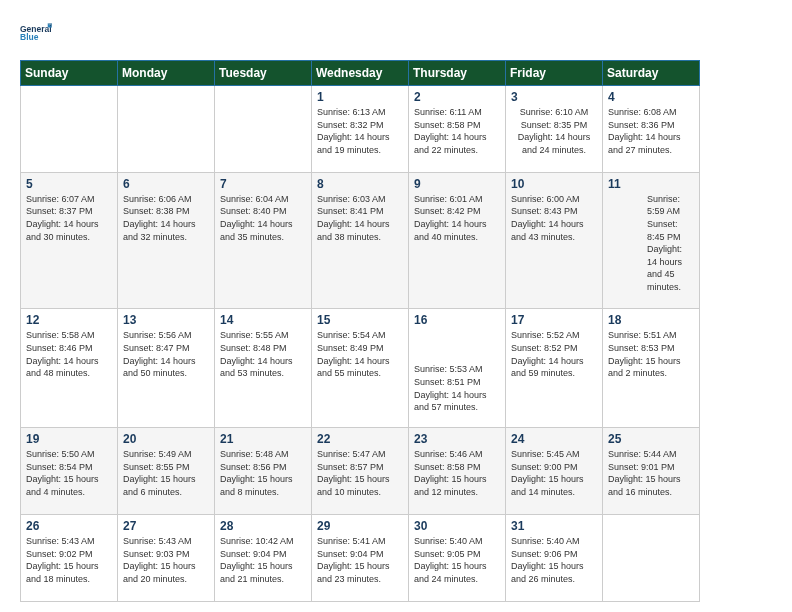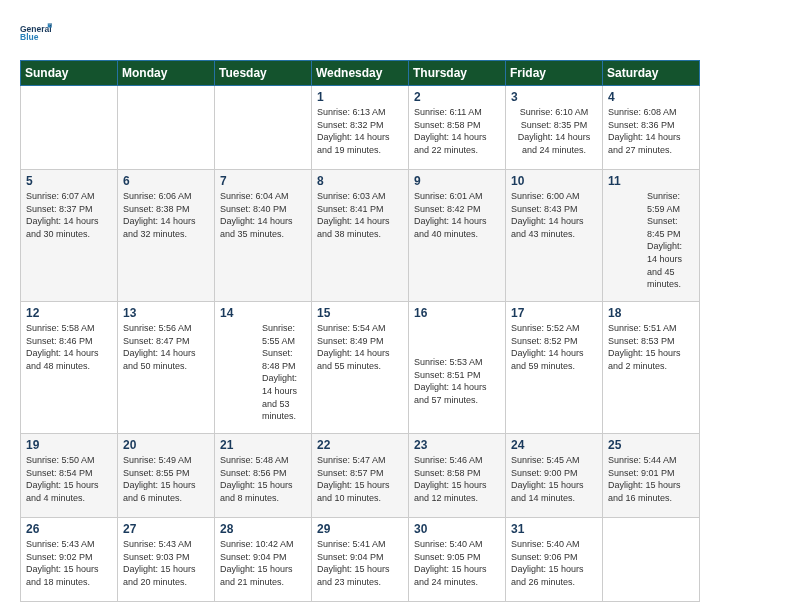--- a/index.html
+++ b/index.html
@@ -206,21 +206,21 @@
           </td>
           <td>
             <span class="day-num">13</span>
             <div class="day-info" style="white-space: pre-line;">Sunrise: 5:56 AM
 Sunset: 8:47 PM
 Daylight: 14 hours
 and 50 minutes.</div>
           </td>
           <td>
             <span class="day-num">14</span>
-            <div class="day-info" style="white-space: pre-line; margin-left: 42px;">Sunrise: 5:55 AM
+            <div class="day-info" style="white-space: pre-line;">Sunrise: 5:55 AM
 Sunset: 8:48 PM
 Daylight: 14 hours
 and 53 minutes.</div>
           </td>
           <td>
             <span class="day-num">15</span>
             <div class="day-info" style="white-space: pre-line;">Sunrise: 5:54 AM
 Sunset: 8:49 PM
 Daylight: 14 hours
 and 55 minutes.</div>

